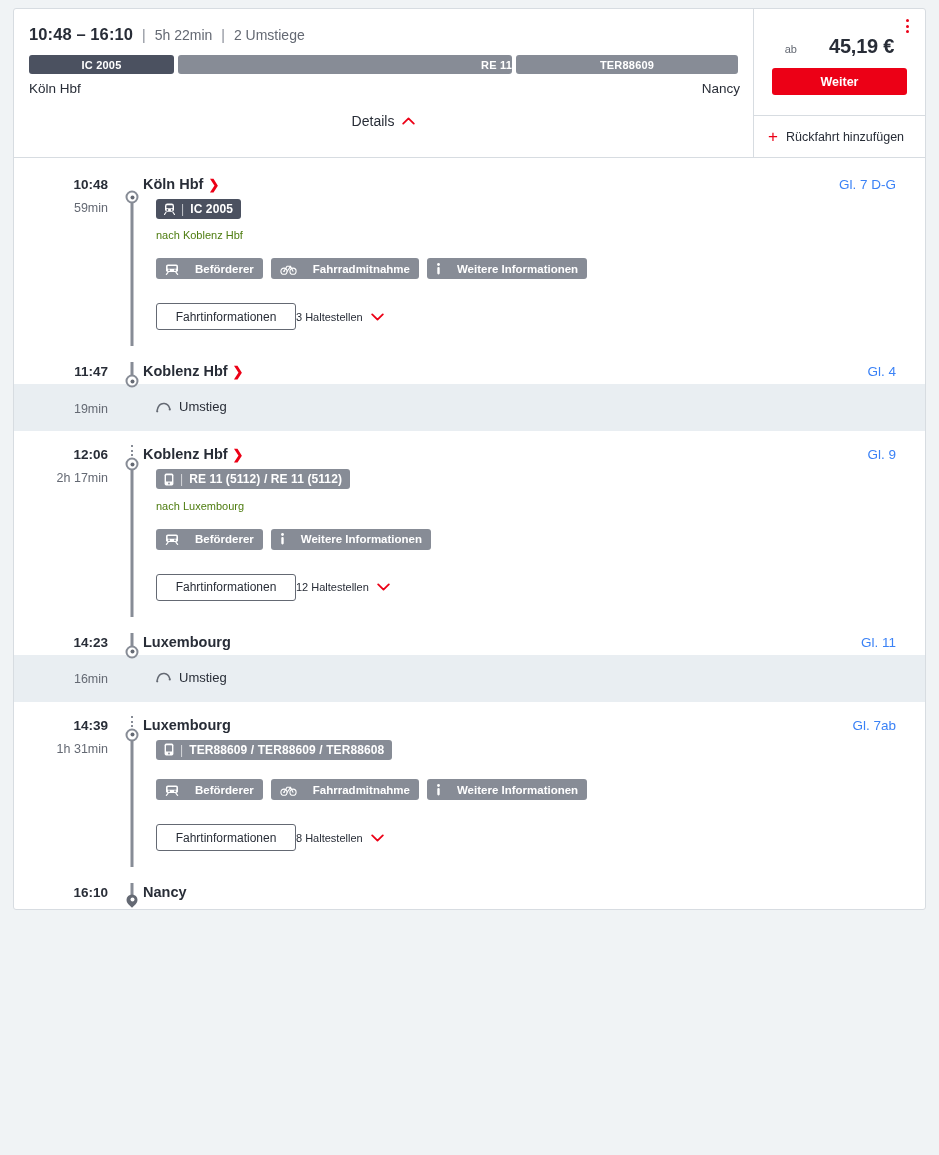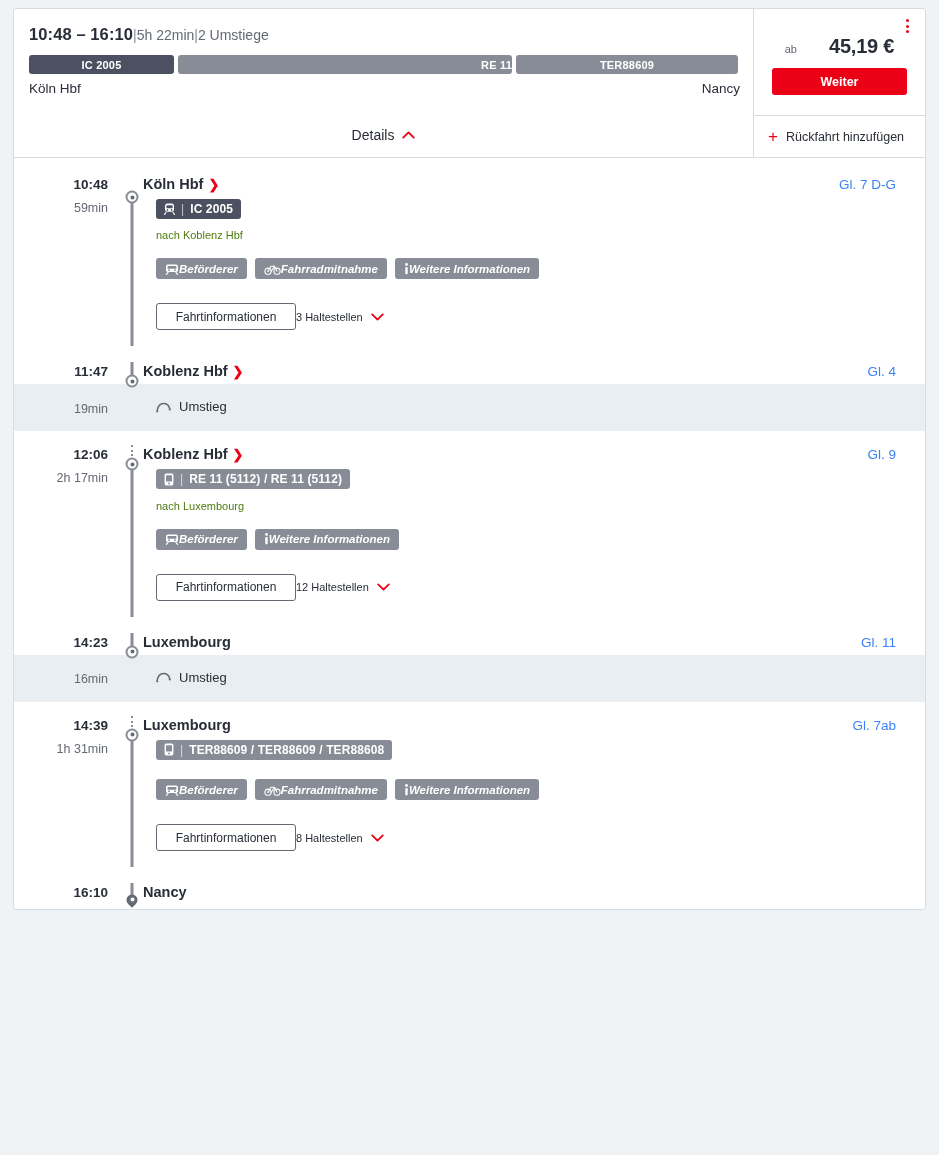--- a/index.html
+++ b/index.html
@@ -23,42 +23,42 @@
 
   
   .summary { display: flex; align-items: stretch; }
   .summary-left {
     width: 740px;
     border-right: 1px solid #d7dce1;
     padding: 16px 13px 0 15px;
     position: relative;
     height: 148px;
   }
-  .sum-line { display: flex; align-items: baseline; font-size: 15px; }
+  .sum-line { display: flex; align-items: baseline; gap: 9px; font-size: 15px; }
   .sum-time { font-weight: bold; font-size: 16.5px; letter-spacing: .1px; }
   .sum-sep { color: #878c96; font-size: 14px; }
   .sum-meta { color: #646973; font-size: 14px; }
 
   .segbar { display: flex; gap: 4px; margin-top: 11px; }
   .seg {
     height: 19px; border-radius: 3px;
     color: #fff; font-size: 11px; font-weight: bold;
     display: flex; align-items: center; justify-content: center;
     letter-spacing: .2px;
   }
   .seg.dark  { background: #4b5160; }
   .seg.light { background: #878c96; }
 
   .endpoints {
     display: flex; justify-content: space-between;
     margin-top: 7px; font-size: 13.5px; color: #282d37;
   }
 
   .details-row {
-    position: absolute; left: 0; right: 0; bottom: 14px;
+    position: absolute; left: 0; right: 0; bottom: 28px;
     display: flex; justify-content: center; align-items: center;
     gap: 8px; font-size: 14px; color: #282d37; cursor: pointer;
   }
 
   
   .summary-right { width: 171px; position: relative; }
   .price-top { padding: 8px 12px 14px; height: 106px; position: relative; }
   .kebab {
     position: absolute; right: 10px; top: 7px;
     width: 16px; height: 20px; cursor: pointer;
@@ -150,24 +150,24 @@
     color: #fff; font-size: 12px; font-weight: bold; letter-spacing: .1px;
   }
   .train-badge.dark  { background: #4b5160; }
   .train-badge.light { background: #878c96; }
   .badge-div { opacity: .65; font-weight: normal; }
 
   .nach { font-size: 11px; color: #4d7c0f; margin-top: 10px; }
 
   .chips { display: flex; gap: 8px; margin-top: 17px; flex-wrap: wrap; }
   .chip {
-    display: inline-flex; align-items: center; gap: 0;
+    display: inline-flex; align-items: center; gap: 16px;
     height: 21px; padding: 0 9px; border-radius: 3px;
     background: #878c96; color: #fff;
-    font-size: 11.5px; font-weight: bold; cursor: pointer; font-style: italic;
+    font-size: 11.5px; font-weight: bold; cursor: pointer;
   }
   .btn-fahrt {
     margin-top: 24px; height: 27px; min-width: 140px; padding: 0 16px;
     background: #fff; border: 1px solid #646973; border-radius: 3px;
     font-family: inherit; font-size: 12px; color: #282d37; cursor: pointer;
   }
   .stops {
     margin-top: 21px; font-size: 11px; color: #282d37;
     display: inline-flex; align-items: center; gap: 8px; cursor: pointer;
   }

